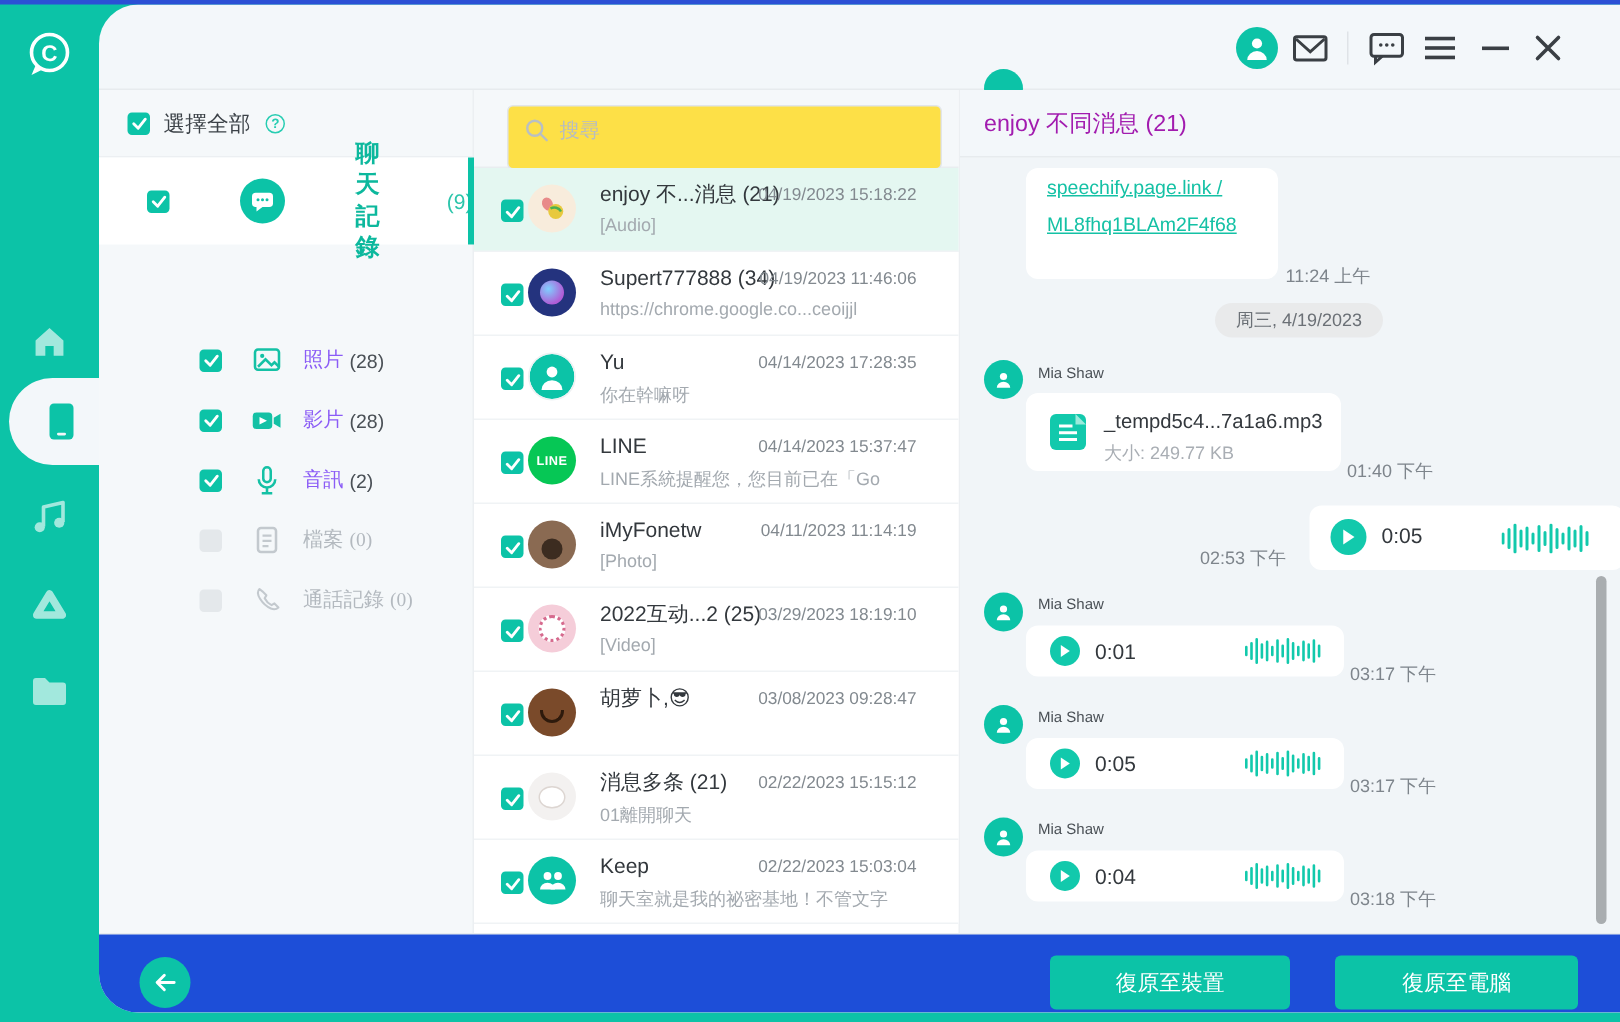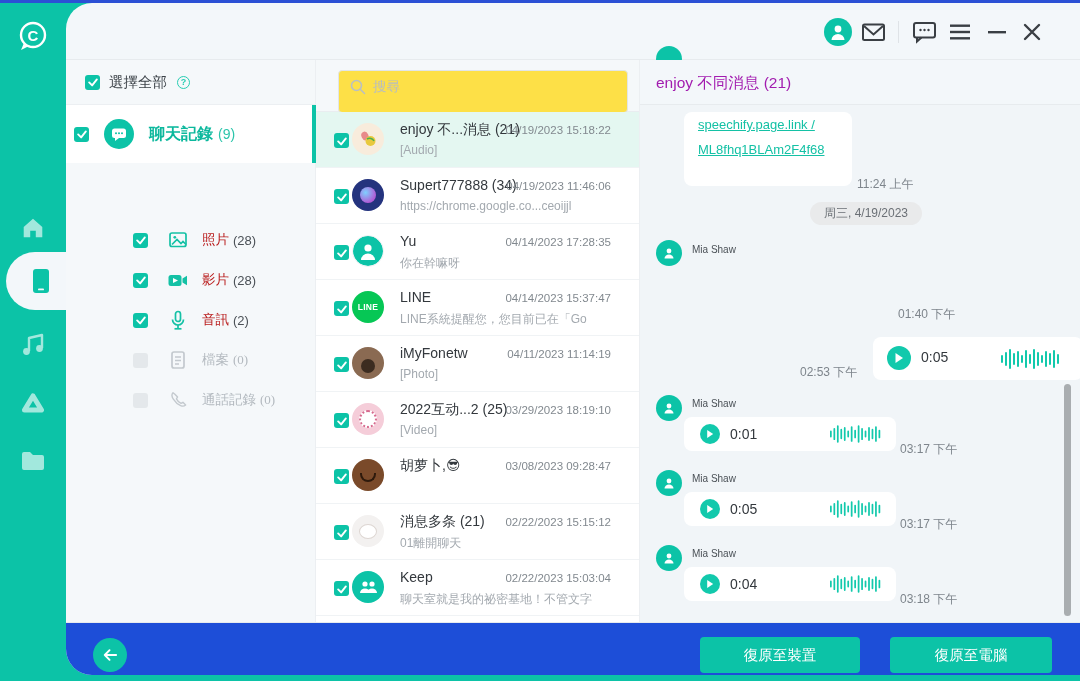--- a/index.html
+++ b/index.html
@@ -23,32 +23,32 @@
 
   
   .nav-panel { position:absolute; top:57px; left:0; width:250px; bottom:53px; background:#f5f8fa; border-right:1px solid #eceff2; }
   .cb { width:15px; height:15px; border-radius:3px; background:#0cc3a7; display:inline-flex; align-items:center; justify-content:center; flex:none; cursor:pointer; }
   .cb.off { background:#e4e8eb; }
   .nrow { position:absolute; left:0; right:0; display:flex; align-items:center; }
   .row-select { top:0; height:45px; border-bottom:1px solid #eceff2; padding-left:19px; }
   .row-select .lbl { font-size:14.5px; color:#3c4248; margin-left:9px; }
   .help { width:13px; height:13px; border:1.5px solid #27cdb2; border-radius:50%; margin-left:10px; color:#27cdb2; font-size:9px; font-weight:bold; display:inline-flex; align-items:center; justify-content:center; }
   .help::after { content:"?"; }
-  .row-chat { top:45px; height:58px; background:#fff; padding-left:8px; }
+  .row-chat { top:45px; height:58px; background:#fff; padding-left:32px;gap:32px; }
   .row-chat .bar { position:absolute; right:-1px; top:0; bottom:0; width:4px; background:#0cc3a7; }
   .circ-ic { width:30px; height:30px; border-radius:50%; background:#0cc3a7; display:flex; align-items:center; justify-content:center; margin-left:15px; flex:none; }
   .row-chat .lbl { font-size:16px; font-weight:bold; color:#0cb89d; margin-left:15px; }
   .row-chat .cnt { font-size:14px; color:#2cc5ab; margin-left:5px; }
   .row-files { top:103px; height:55px; padding-left:22px; }
   .row-files .circ-ic { width:26px; height:26px; margin-left:17px; }
   .row-files .lbl { font-size:15px; color:#3c4248; margin-left:16px; }
   .row-files .chev { position:absolute; right:32px; top:22px; cursor:pointer; }
   .srow { position:absolute; left:0; right:0; height:40px; display:flex; align-items:center; padding-left:67px; }
   .srow .ic { width:21px; height:21px; margin-left:19px; display:flex; align-items:center; justify-content:center; }
-  .srow .lbl { font-size:13.5px; color:#b91c1c; margin-left:14px; }
+  .srow .lbl { font-size:13.5px; color:#8b5cf6; margin-left:14px; }
   .srow .cnt { font-size:13px; color:#4a5056; margin-left:4px; }
   .srow.dis .lbl, .srow.dis .cnt { color:#b3b9bf;font-family:Liberation Serif, serif; }
 
   
   .list-panel { position:absolute; top:57px; left:250px; width:324px; bottom:53px; background:#fff; border-right:1px solid #eceff2; }
   .search-head { position:absolute; top:0; left:0; right:0; height:52px; background:#f5f8fa; border-bottom:1px solid #e9edf0; }
   .search-box { position:absolute; left:22px; top:10px; width:290px; height:43px; background:#fde047; border:1px solid #e1e5e9; border-radius:4px; }
   .search-box svg { position:absolute; left:10px; top:7px; }
   .search-box input { position:absolute; left:34px; top:0; width:248px; height:30px; border:none; outline:none; background:transparent; font-size:13.5px; color:#3c4248; font-family:inherit; }
   .search-box input::placeholder { color:#b6bcc3; }
@@ -445,20 +445,31 @@
 
       <div class="date-pill">周三, 4/19/2023</div>
 
       <div class="msg-ava" style="left:16px;top:180px">
         <svg width="16" height="16" viewBox="0 0 16 16">
             <circle cx="8" cy="6" r="2.4" fill="#fff"></circle>
             <path d="M3.5,13.5 a4.5,4 0 0 1 9,0 Z" fill="#fff"></path>
           </svg>
       </div>
       <span class="sender" style="left:52px;top:184px">Mia Shaw</span>
+      <div class="bubble" style="left:44px;top:202px;width:210px;height:52px">
+        <svg style="position:absolute;left:14px;top:12px" width="28" height="28" viewBox="0 0 28 28">
+            <rect x="2" y="2" width="24" height="24" rx="4" fill="#12c9ac"></rect>
+            <polygon points="19,2 26,9 19,9" fill="#9aeadb"></polygon>
+            <line x1="8" y1="10" x2="17" y2="10" stroke="#fff" stroke-width="2"></line>
+            <line x1="8" y1="14.5" x2="20" y2="14.5" stroke="#fff" stroke-width="2"></line>
+            <line x1="8" y1="19" x2="20" y2="19" stroke="#fff" stroke-width="2"></line>
+          </svg>
+        <span class="fname">_tempd5c4...7a1a6.mp3</span>
+        <span class="fsize">大小: 249.77 KB</span>
+      </div>
       <span class="time" style="left:258px;top:246px">01:40 下午</span>
 
       <div class="bubble" style="left:233px;top:277px;width:210px;height:43px">
         <span class="play" style="left:14px;top:9px;width:24px;height:24px">
             <svg width="10" height="12" viewBox="0 0 10 12">
               <polygon points="1.5,1 9,6 1.5,11" fill="#fff"></polygon>
             </svg>
           </span>
         <span class="dur" style="left:48px;top:12px">0:05</span>
         <svg class="wave" style="left:128px;top:12px" width="60" height="20" viewBox="0 0 60 20">

